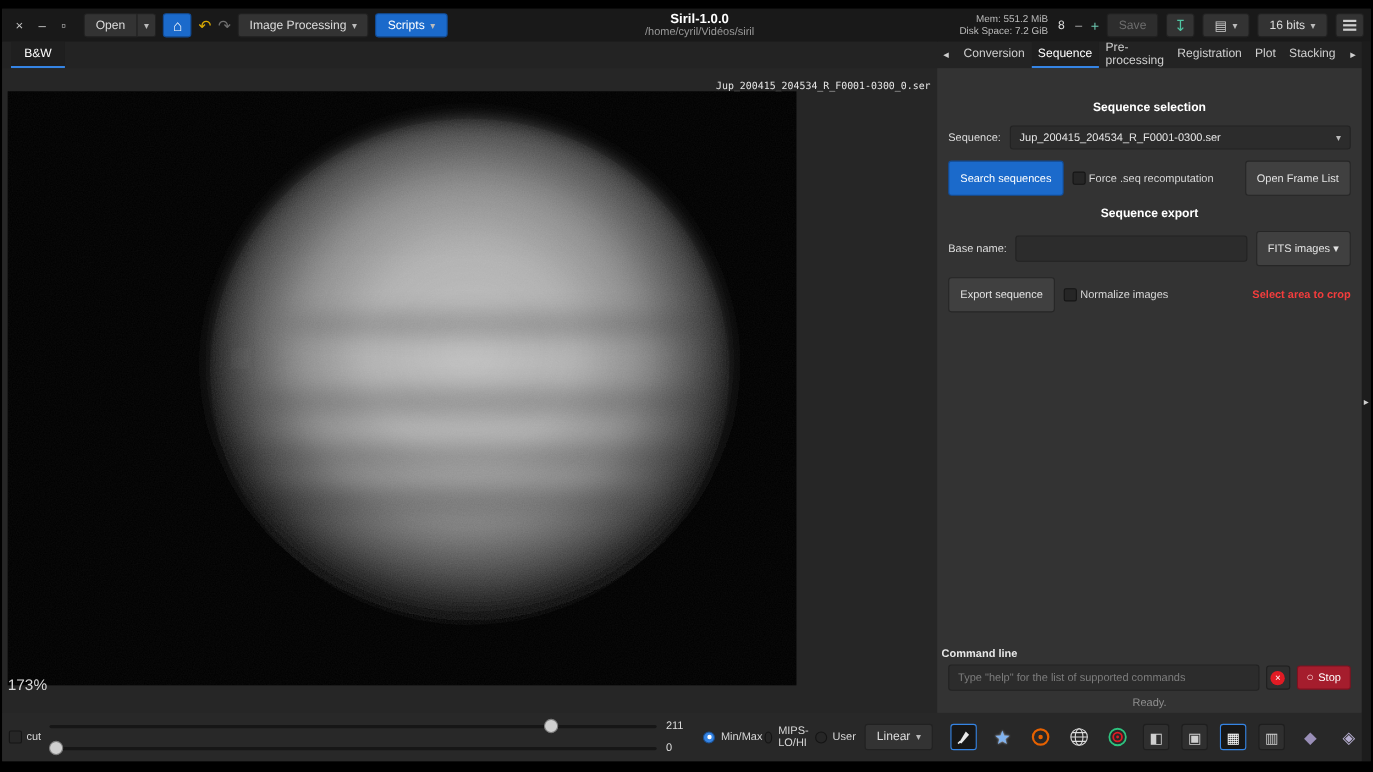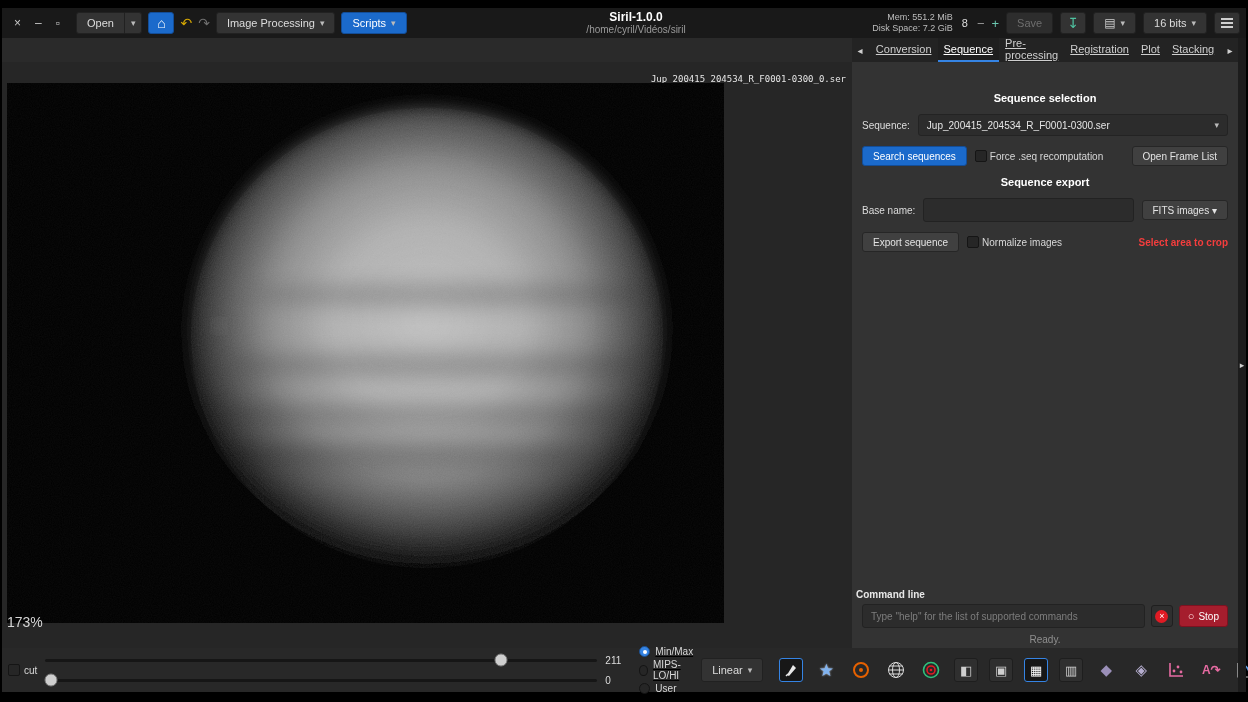--- a/index.html
+++ b/index.html
@@ -41,21 +41,21 @@
   
   .left-tabbar { position:absolute; top:30px; left:0; width:850px; height:24px; background:#232323;
                  display:flex; align-items:stretch; padding-left:8px; }
   .tab { display:flex; align-items:center; padding:0 12px; color:#cfcfcf; font-size:11px;
          border-bottom:2px solid transparent; }
   .tab.sel { color:#fff; border-bottom-color:#3584e4; background:#1f1f1f; }
   .right-tabbar { position:absolute; top:30px; left:850px; right:8px; height:24px; background:#232323;
                   display:flex; align-items:stretch; }
   .tabscroll { width:16px; display:flex; align-items:center; justify-content:center; color:#cfcfcf; font-size:10px; }
   .right-tabbar .tabs { display:flex; flex:1; justify-content:space-between; padding:0 2px; }
-  .right-tabbar .tab { padding:0 6px;text-decoration:underline; }
+  .right-tabbar .tab { padding:0 6px; }
 
   
   .canvas { position:absolute; top:54px; left:0; width:850px; bottom:44px; background:#262626; }
   .filename { position:absolute; top:12px; right:6px; color:#e6e6e6; font-family:"DejaVu Sans Mono", monospace;
               font-size:9px; letter-spacing:0; }
   .image { position:absolute; left:5px; top:21px; width:717px; height:540px; background:#000; overflow:hidden; }
   .zoominfo { position:absolute; left:5px; bottom:18px; color:#d7d7d7; font-size:14px; }
   .seqinfo { position:absolute; left:5px; bottom:4px; color:#efefef; font-size:11px; }
   .seqinfo .lab { font-weight:bold; font-style:italic; }
 
@@ -64,21 +64,21 @@
                display:flex; align-items:center; padding:0 6px; gap:8px; }
   .cutbox { display:flex; align-items:center; gap:4px; color:#d8d8d8; font-size:10px; }
   .checkbox { width:12px; height:12px; background:#262626; border:1px solid #151515; border-radius:2px; }
   .sliders { display:flex; flex-direction:column; gap:6px; width:590px; }
   .slrow { display:flex; align-items:center; gap:8px; }
   .track { position:relative; width:552px; height:14px; }
   .track .line { position:absolute; top:6px; left:0; right:0; height:3px; background:#161616; border-radius:2px; }
   .track .handle { position:absolute; top:50%; transform:translate(-50%,-50%); width:13px; height:13px;
                    border-radius:50%; background:#cfcfcf; border:1px solid #7c7c7c; }
   .slval { color:#ddd; font-size:10px; width:26px; }
-  .radios { display:flex; flex-direction:column; gap:2px;text-decoration:underline; }
+  .radios { display:flex; flex-direction:row; gap:2px; }
   .radiorow { display:flex; align-items:center; gap:5px; color:#d8d8d8; font-size:10px; }
   .radio { width:11px; height:11px; border-radius:50%; background:#262626; border:1px solid #141414;
            display:flex; align-items:center; justify-content:center; }
   .radio.sel { background:#3584e4; border-color:#1c4f8f; }
   .radio.sel i { display:block; width:4px; height:4px; border-radius:50%; background:#fff; }
   .tools { display:flex; align-items:center; gap:11px; margin-left:8px; }
   .tool { width:24px; height:24px; display:flex; align-items:center; justify-content:center; }
   .tool.framed { background:#2f2f2f; border:1px solid #1e1e1e; border-radius:3px; color:#cfcfcf; font-size:13px; }
   .tool.active { background:#171717; border-color:#3584e4; color:#fff; }
   .g-star { color:#80b3f0; font-size:17px; text-shadow:0 0 2px #dfeaff; }
@@ -88,21 +88,21 @@
 
   
   .panel { position:absolute; left:850px; right:8px; top:54px; bottom:44px; background:#333; color:#ddd; }
   .panel .inner { padding:22px 10px; }
   .h-center { text-align:center; font-weight:bold; font-size:11px; color:#fff; margin:8px 0 10px; }
   .formrow { display:flex; align-items:center; gap:8px; margin-bottom:10px; font-size:10px; }
   .combobox { flex:1; background:#2c2c2c; border:1px solid #232323; border-radius:3px; height:22px;
               display:flex; align-items:center; padding:0 8px; color:#e6e6e6; font-size:10px; }
   .combobox .caret { margin-left:auto; font-size:9px; color:#bbb; }
   .pbtn { background:#404040; border:1px solid #262626; border-radius:3px; color:#e3e3e3;
-          font-size:10px; height:20px; display:inline-flex; align-items:center; padding:0 10px; }
+          font-size:10px; height:32px; display:inline-flex; align-items:center; padding:0 10px; }
   .pbtn.blue { background:#1b6acb; border-color:#134d97; color:#fff; }
   .chk { display:flex; align-items:center; gap:3px; font-size:10px; color:#d8d8d8; }
   .spacer { flex:1; }
   .textinput { flex:1; background:#2c2c2c; border:1px solid #222; border-radius:3px; height:24px;
                color:#ddd; font-size:10px; padding:0 8px; font-family:"Liberation Sans", sans-serif; }
   .textinput::placeholder { color:#7d7d7d; }
   .crop-hint { color:#f43d3d; font-weight:bold; font-size:10px; }
   .note { font-size:10px; color:#d8d8d8; }
   .cmdarea { position:absolute; left:2px; right:2px; bottom:0; }
   .cmdlabel { font-size:10px; font-weight:bold; color:#e8e8e8; margin:0 0 4px 2px; }
@@ -180,20 +180,23 @@
       <button class="btn iconbtn">
         <span class="hamburger">
               <i></i>
               <i></i>
               <i></i>
             </span>
       </button>
     </div>
   </div>
 
+  <div class="left-tabbar">
+    <div class="tab sel">B&amp;W</div>
+  </div>
 
   <div class="right-tabbar">
     <div class="tabscroll">
           <span>◂</span>
         </div>
     <div class="tabs">
       <div class="tab">Conversion</div>
       <div class="tab sel">Sequence</div>
       <div class="tab">Pre-processing</div>
       <div class="tab">Registration</div>

